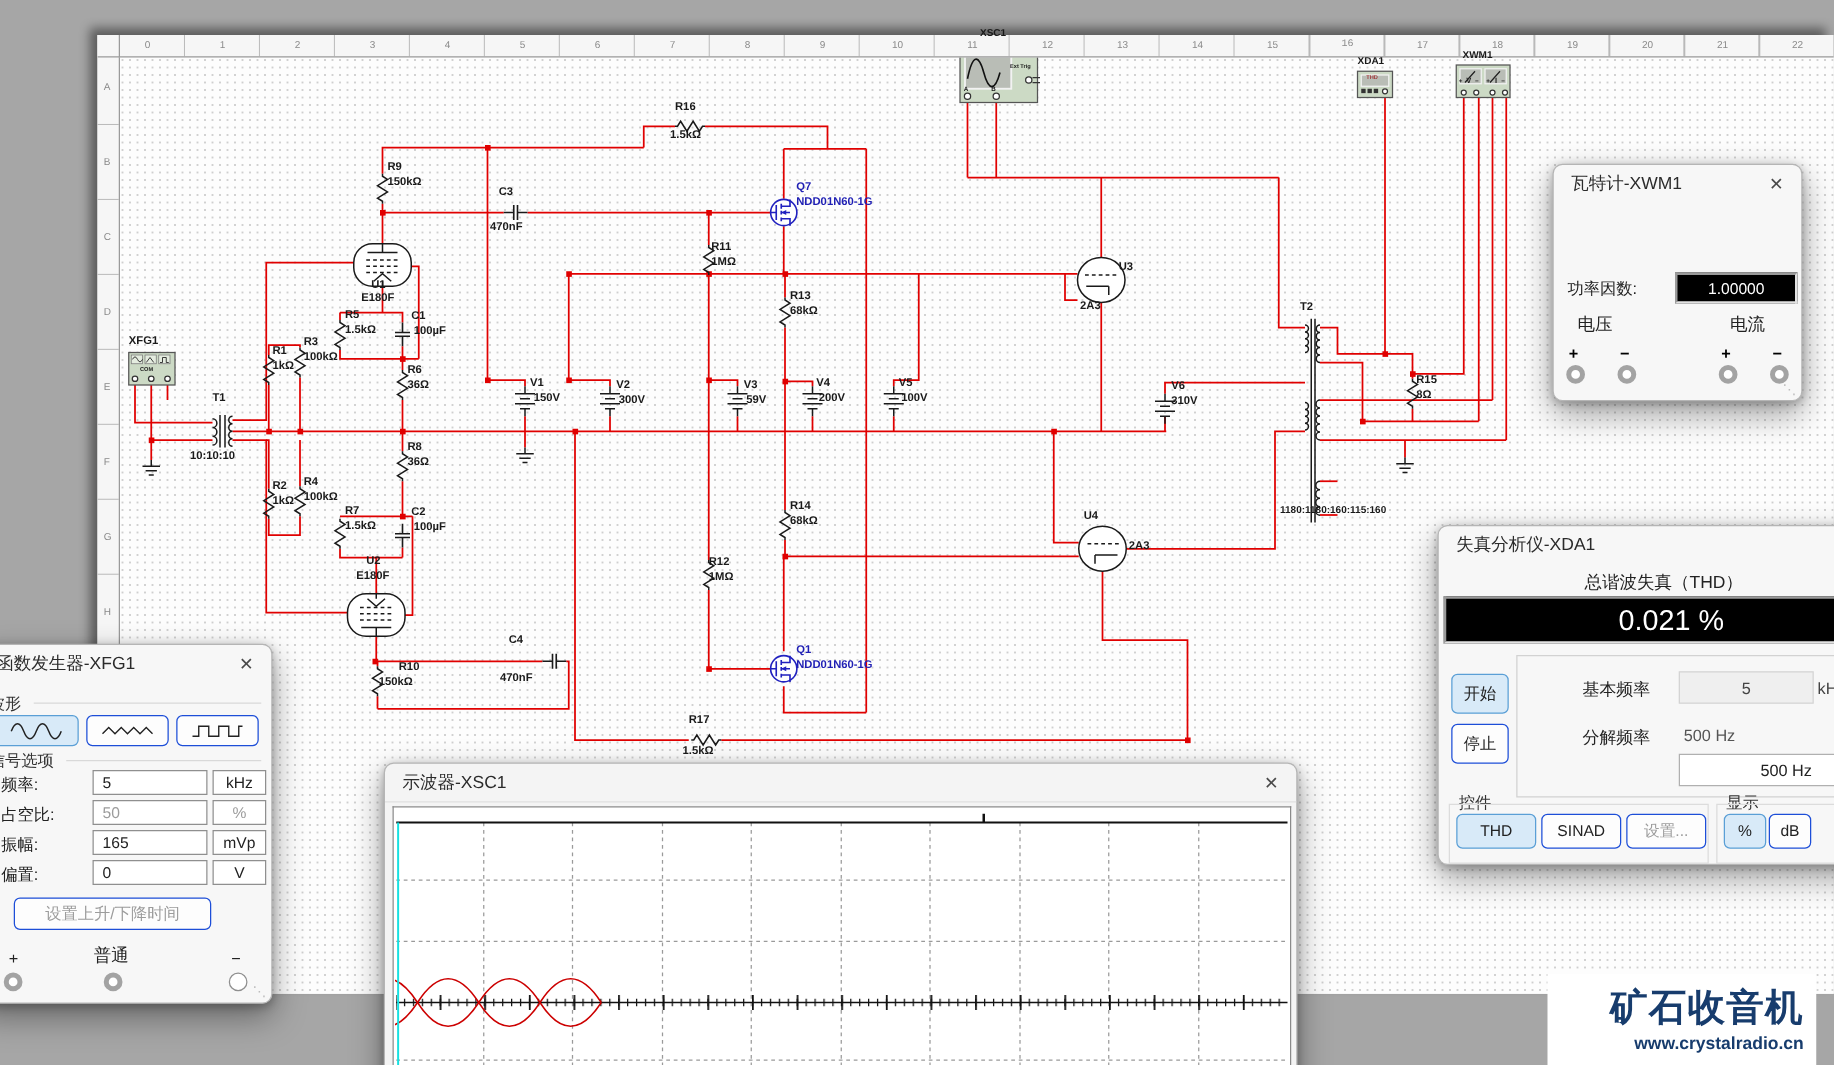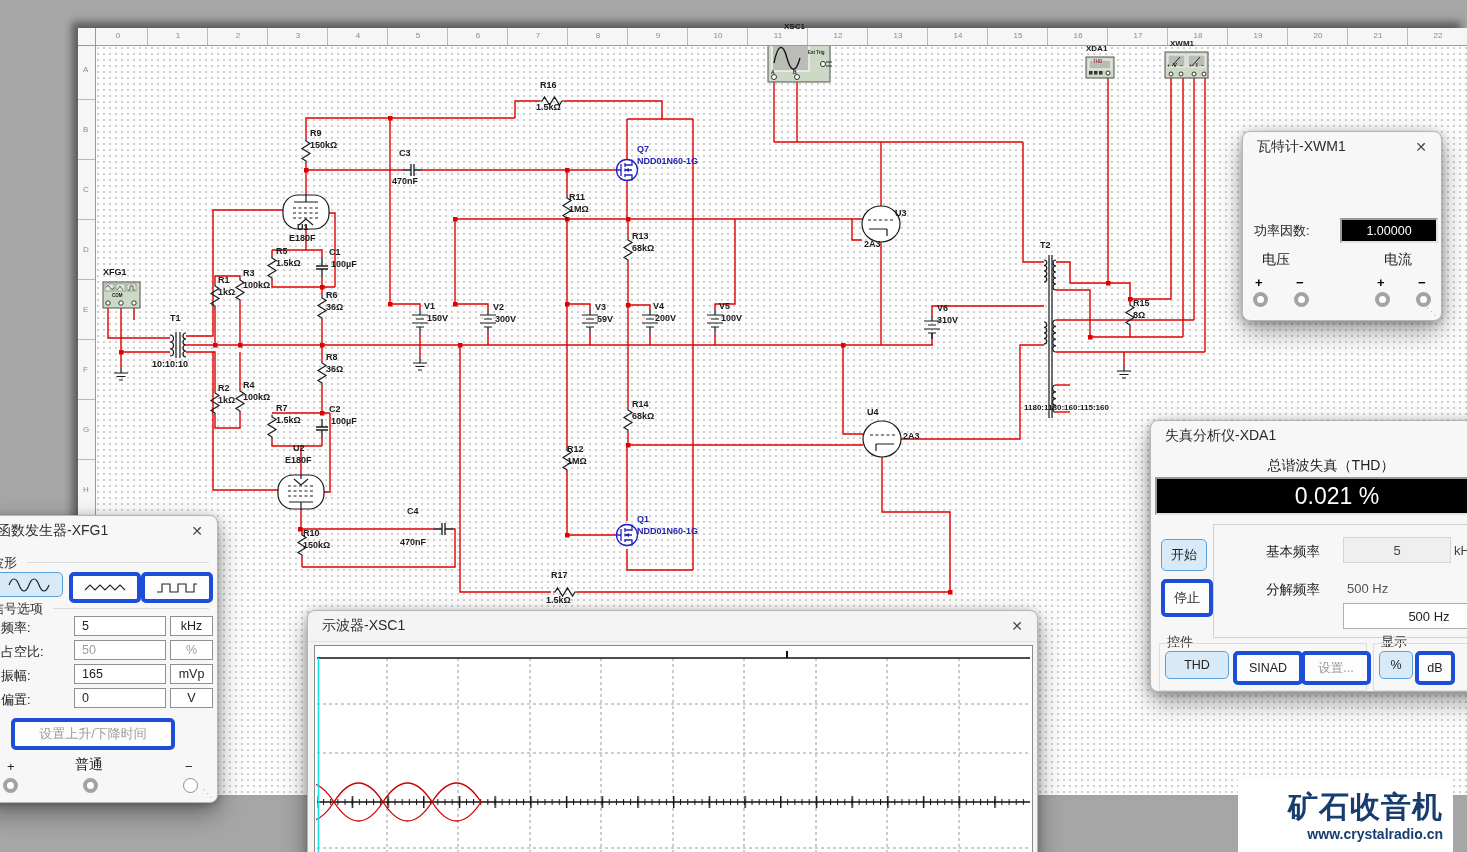--- a/index.html
+++ b/index.html
@@ -21,21 +21,21 @@
   #labels{position:absolute;left:0;top:0;width:1467px;height:852px;z-index:3;pointer-events:none;}
   .clabel{position:absolute;font-weight:bold;font-size:9px;color:#1a1a1a;white-space:nowrap;line-height:1;}
   
   .dlg{position:absolute;background:#f7f7f7;border:1px solid #b5b5b5;border-radius:8px;
     box-shadow:0 10px 26px rgba(0,0,0,.38),0 2px 8px rgba(0,0,0,.25);z-index:6;}
   .dlg-title{height:30px;display:flex;align-items:center;justify-content:space-between;
     padding:0 14px;font-size:14px;color:#2b2b2b;}
   .xbtn{color:#4a4a4a;font-size:14px;cursor:default;}
   .blackdisp{background:#000;color:#fff;display:flex;align-items:center;justify-content:center;
     border:2px solid #e2e2e2;border-top-color:#9a9a9a;border-left-color:#9a9a9a;}
-  .btn{display:flex;align-items:center;justify-content:center;background:#fdfdfd;border:4px solid #1d4ed8;
+  .btn{display:flex;align-items:center;justify-content:center;background:#fdfdfd;border:1px solid #1d4ed8;
     border-radius:5px;font-size:12.5px;color:#222;}
   .btn.sel{background:#d8eaf8;border:1.5px solid #5a9fd6;}
   .btn.dis{color:#9c9c9c;}
   .grp-label{font-size:13px;color:#333;}
   
   #xfg1{left:-18px;top:515px;width:234px;height:286px;}
   .fieldrow{position:absolute;height:22px;}
   .flabel{position:absolute;left:18px;top:3px;font-size:13px;color:#222;white-space:nowrap;}
   .finput{position:absolute;left:91px;width:92px;height:20px;border:1px solid #8f8f8f;background:#fff;
     font-size:12.5px;color:#222;padding:2px 0 0 7px;box-sizing:border-box;}
@@ -392,21 +392,21 @@
     <span class="clabel" style="left: 329px; top: 405px;">C2</span>
     <span class="clabel" style="left: 331px; top: 417px;">100µF</span>
     <span class="clabel" style="left: 310px; top: 129px;">R9</span>
     <span class="clabel" style="left: 310px; top: 141px;">150kΩ</span>
     <span class="clabel" style="left: 399px; top: 149px;">C3</span>
     <span class="clabel" style="left: 392px; top: 177px;">470nF</span>
     <span class="clabel" style="left: 297px; top: 223px;">U1</span>
     <span class="clabel" style="left: 289px; top: 234px;">E180F</span>
     <span class="clabel" style="left: 293px; top: 444px;">U2</span>
     <span class="clabel" style="left: 285px; top: 456px;">E180F</span>
-    <span class="clabel" style="left: 303px; top: 529px;">R10</span>
+    <span class="clabel" style="left: 303px; top: 529px; padding-left: 16px;">R10</span>
     <span class="clabel" style="left: 303px; top: 541px;">150kΩ</span>
     <span class="clabel" style="left: 407px; top: 507px;">C4</span>
     <span class="clabel" style="left: 400px; top: 538px;">470nF</span>
     <span class="clabel" style="left: 540px; top: 81px;">R16</span>
     <span class="clabel" style="left: 536px; top: 103px;">1.5kΩ</span>
     <span class="clabel" style="left: 551px; top: 571px;">R17</span>
     <span class="clabel" style="left: 546px; top: 596px;">1.5kΩ</span>
     <span class="clabel" style="left: 569px; top: 193px;">R11</span>
     <span class="clabel" style="left: 569px; top: 205px;">1MΩ</span>
     <span class="clabel" style="left: 632px; top: 232px;">R13</span>

